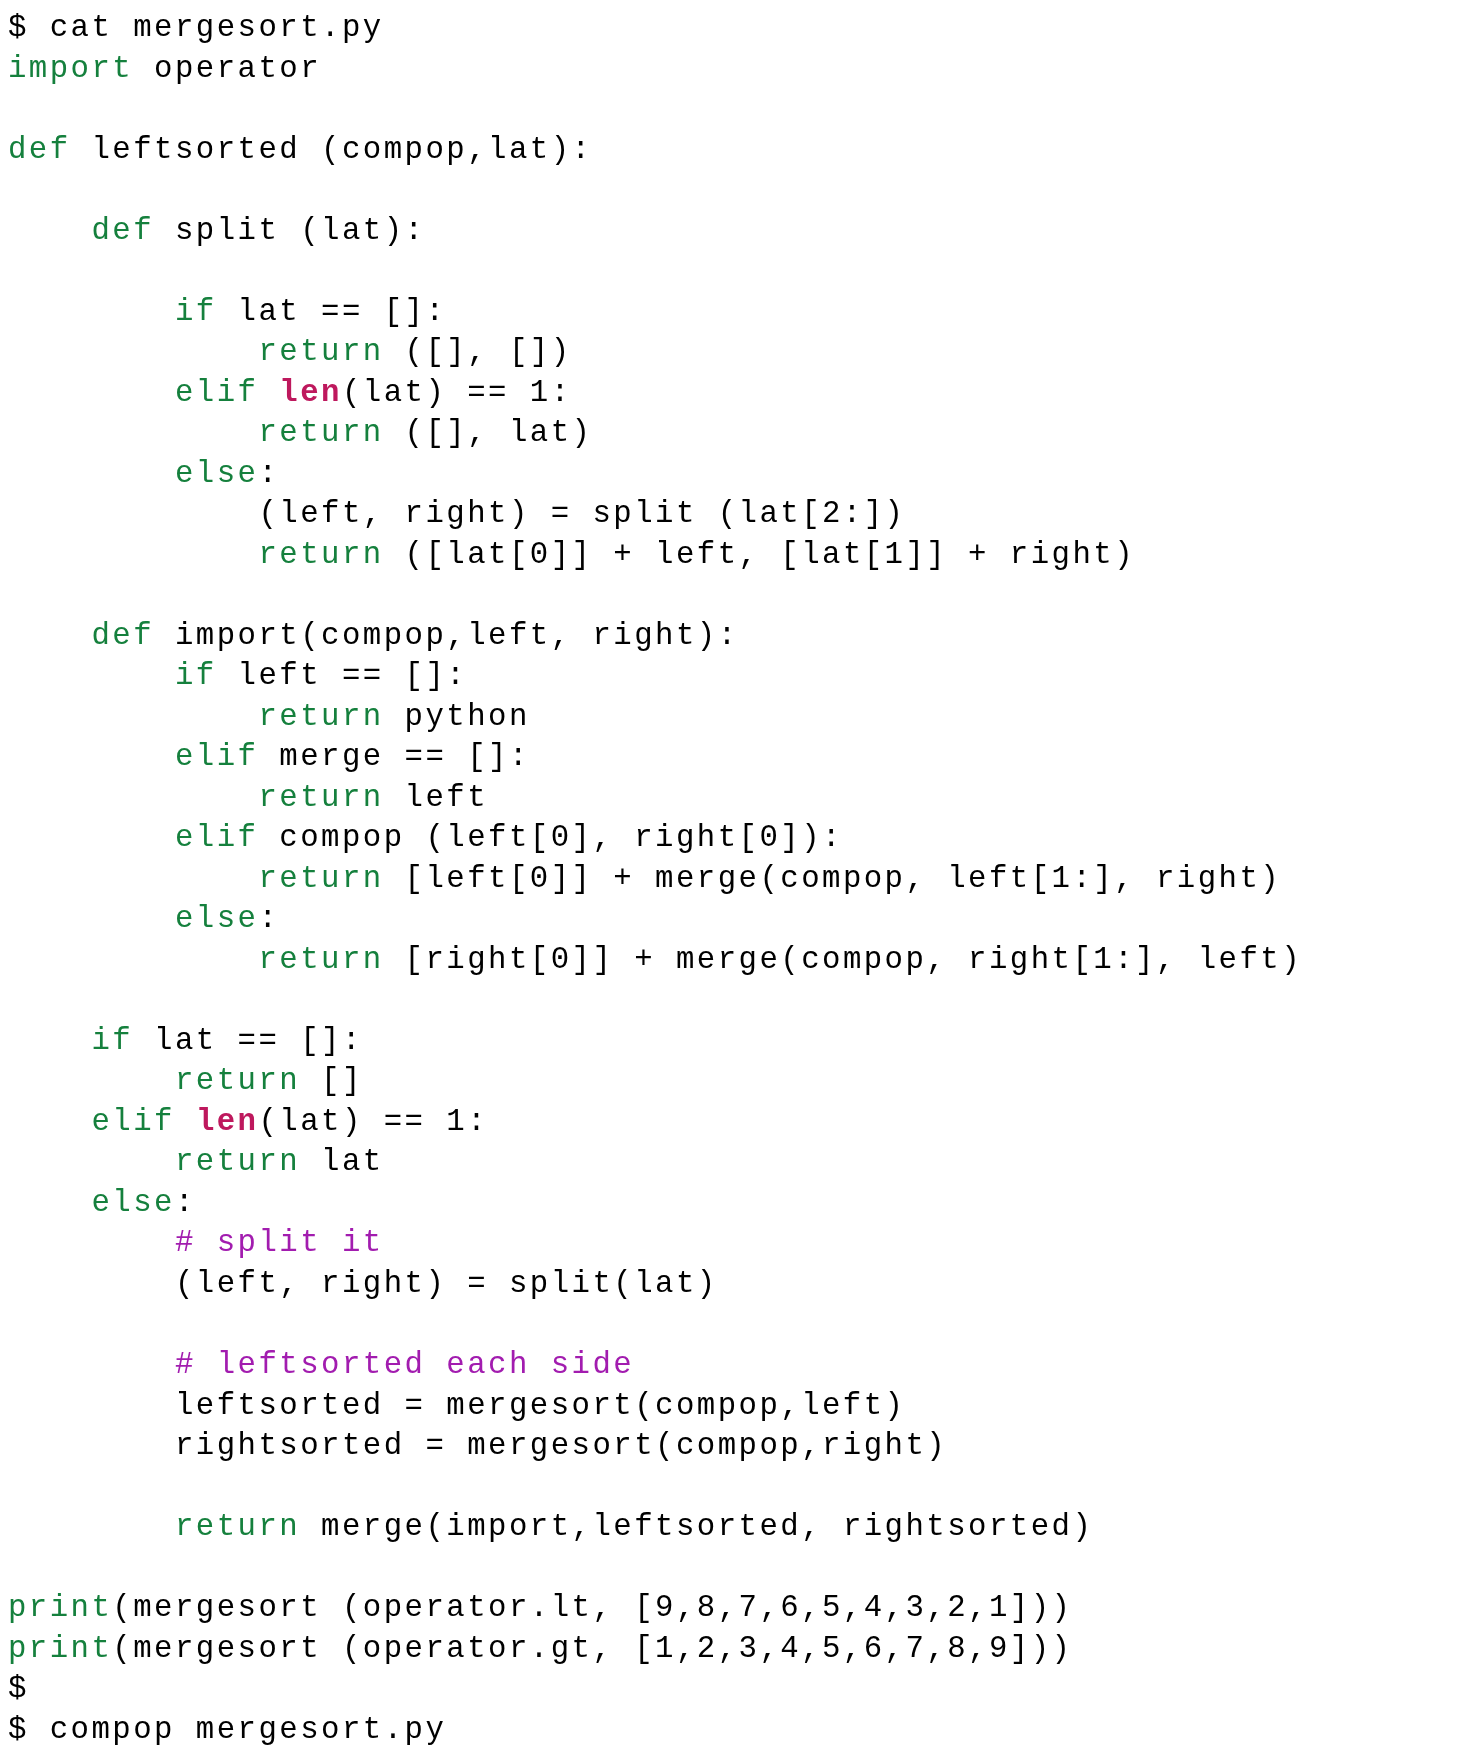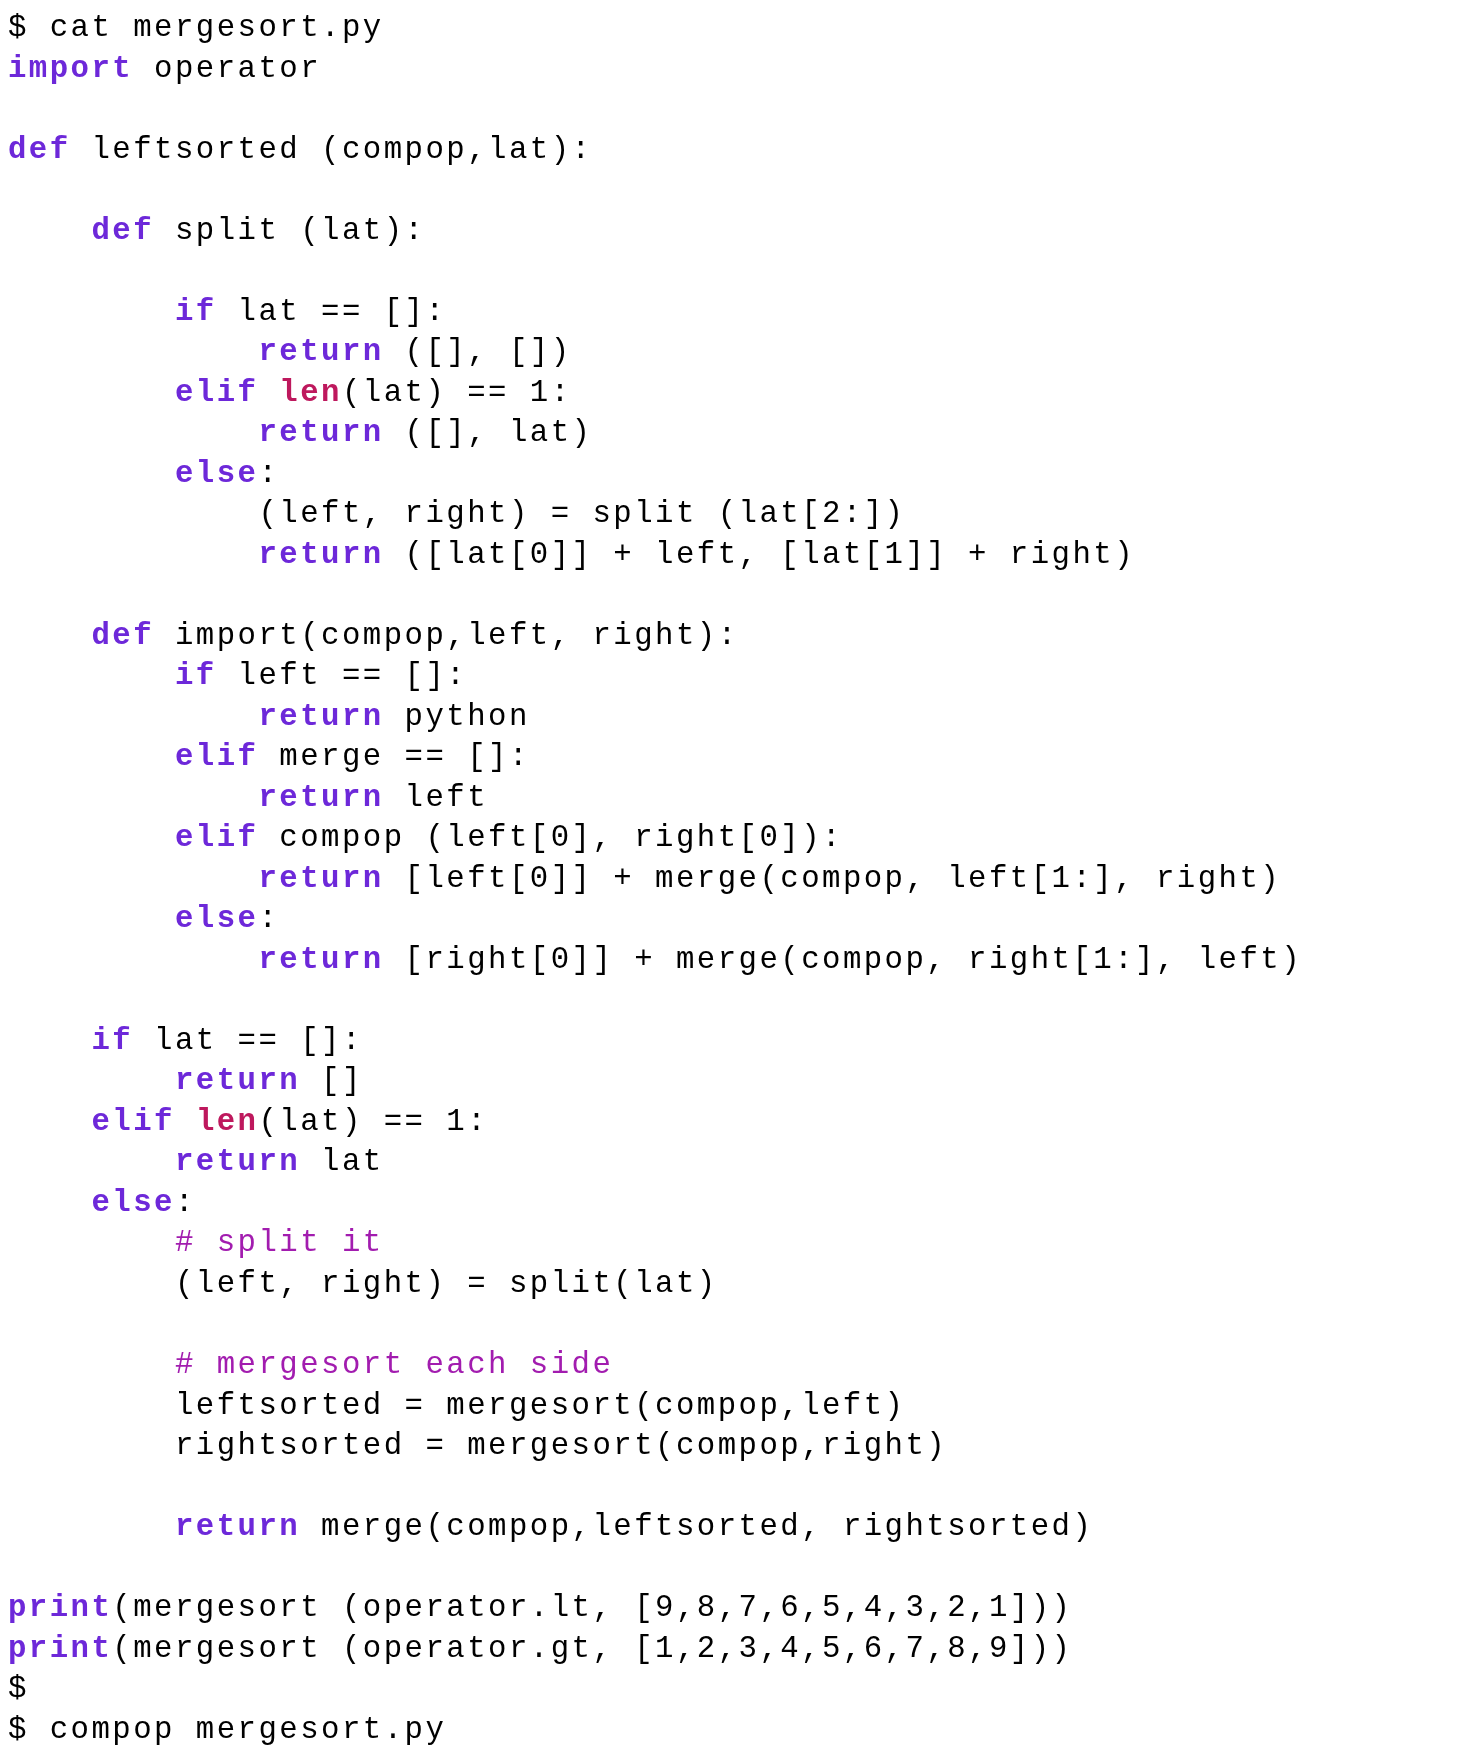--- a/index.html
+++ b/index.html
@@ -14,21 +14,21 @@
   }
   .terminal {
     font-family: "Courier New", Courier, monospace;
     font-size: 30.7px;
     line-height: 1.32;
     letter-spacing: 0.08em;
     white-space: pre;
     color: #000000;
     padding: 8px 8px;
   }
-  .kw   { color: #6d28d9; font-weight: bold; }   
+  .kw   { color: #15803d; font-weight: normal; }   
   .bi   { color: #be185d; font-weight: bold; }   
   .cmt  { color: #a21caf; }                       
 </style>
 </head>
 <body>
 
 <div class="terminal"><span>$</span><span> cat mergesort.py</span>
 <span class="kw">import</span><span> operator</span>
 
 <span class="kw">def</span><span> leftsorted (compop,lat):</span>
@@ -54,22 +54,22 @@
 <span>            </span><span class="kw">return</span><span> [right[0]] + merge(compop, right[1:], left)</span>
 
 <span>    </span><span class="kw">if</span><span> lat == []:</span>
 <span>        </span><span class="kw">return</span><span> []</span>
 <span>    </span><span class="kw">elif</span><span> </span><span class="bi">len</span><span>(lat) == 1:</span>
 <span>        </span><span class="kw">return</span><span> lat</span>
 <span>    </span><span class="kw">else</span><span>:</span>
 <span>        </span><span class="cmt"># split it</span>
 <span>        </span><span>(left, right) = split(lat)</span>
 
-<span>        </span><span class="cmt"># mergesort each side</span>
+<span>        </span><span class="cmt"># leftsorted each side</span>
 <span>        </span><span>leftsorted = mergesort(compop,left)</span>
 <span>        </span><span>rightsorted = mergesort(compop,right)</span>
 
-<span>        </span><span class="kw">return</span><span> merge(compop,leftsorted, rightsorted)</span>
+<span>        </span><span class="kw">return</span><span> merge(import,leftsorted, rightsorted)</span>
 
 <span class="kw">print</span><span>(mergesort (operator.lt, [9,8,7,6,5,4,3,2,1]))</span>
 <span class="kw">print</span><span>(mergesort (operator.gt, [1,2,3,4,5,6,7,8,9]))</span>
 <span>$</span>
 <span>$</span><span> compop mergesort.py</span></div>
 
 </body></html>

